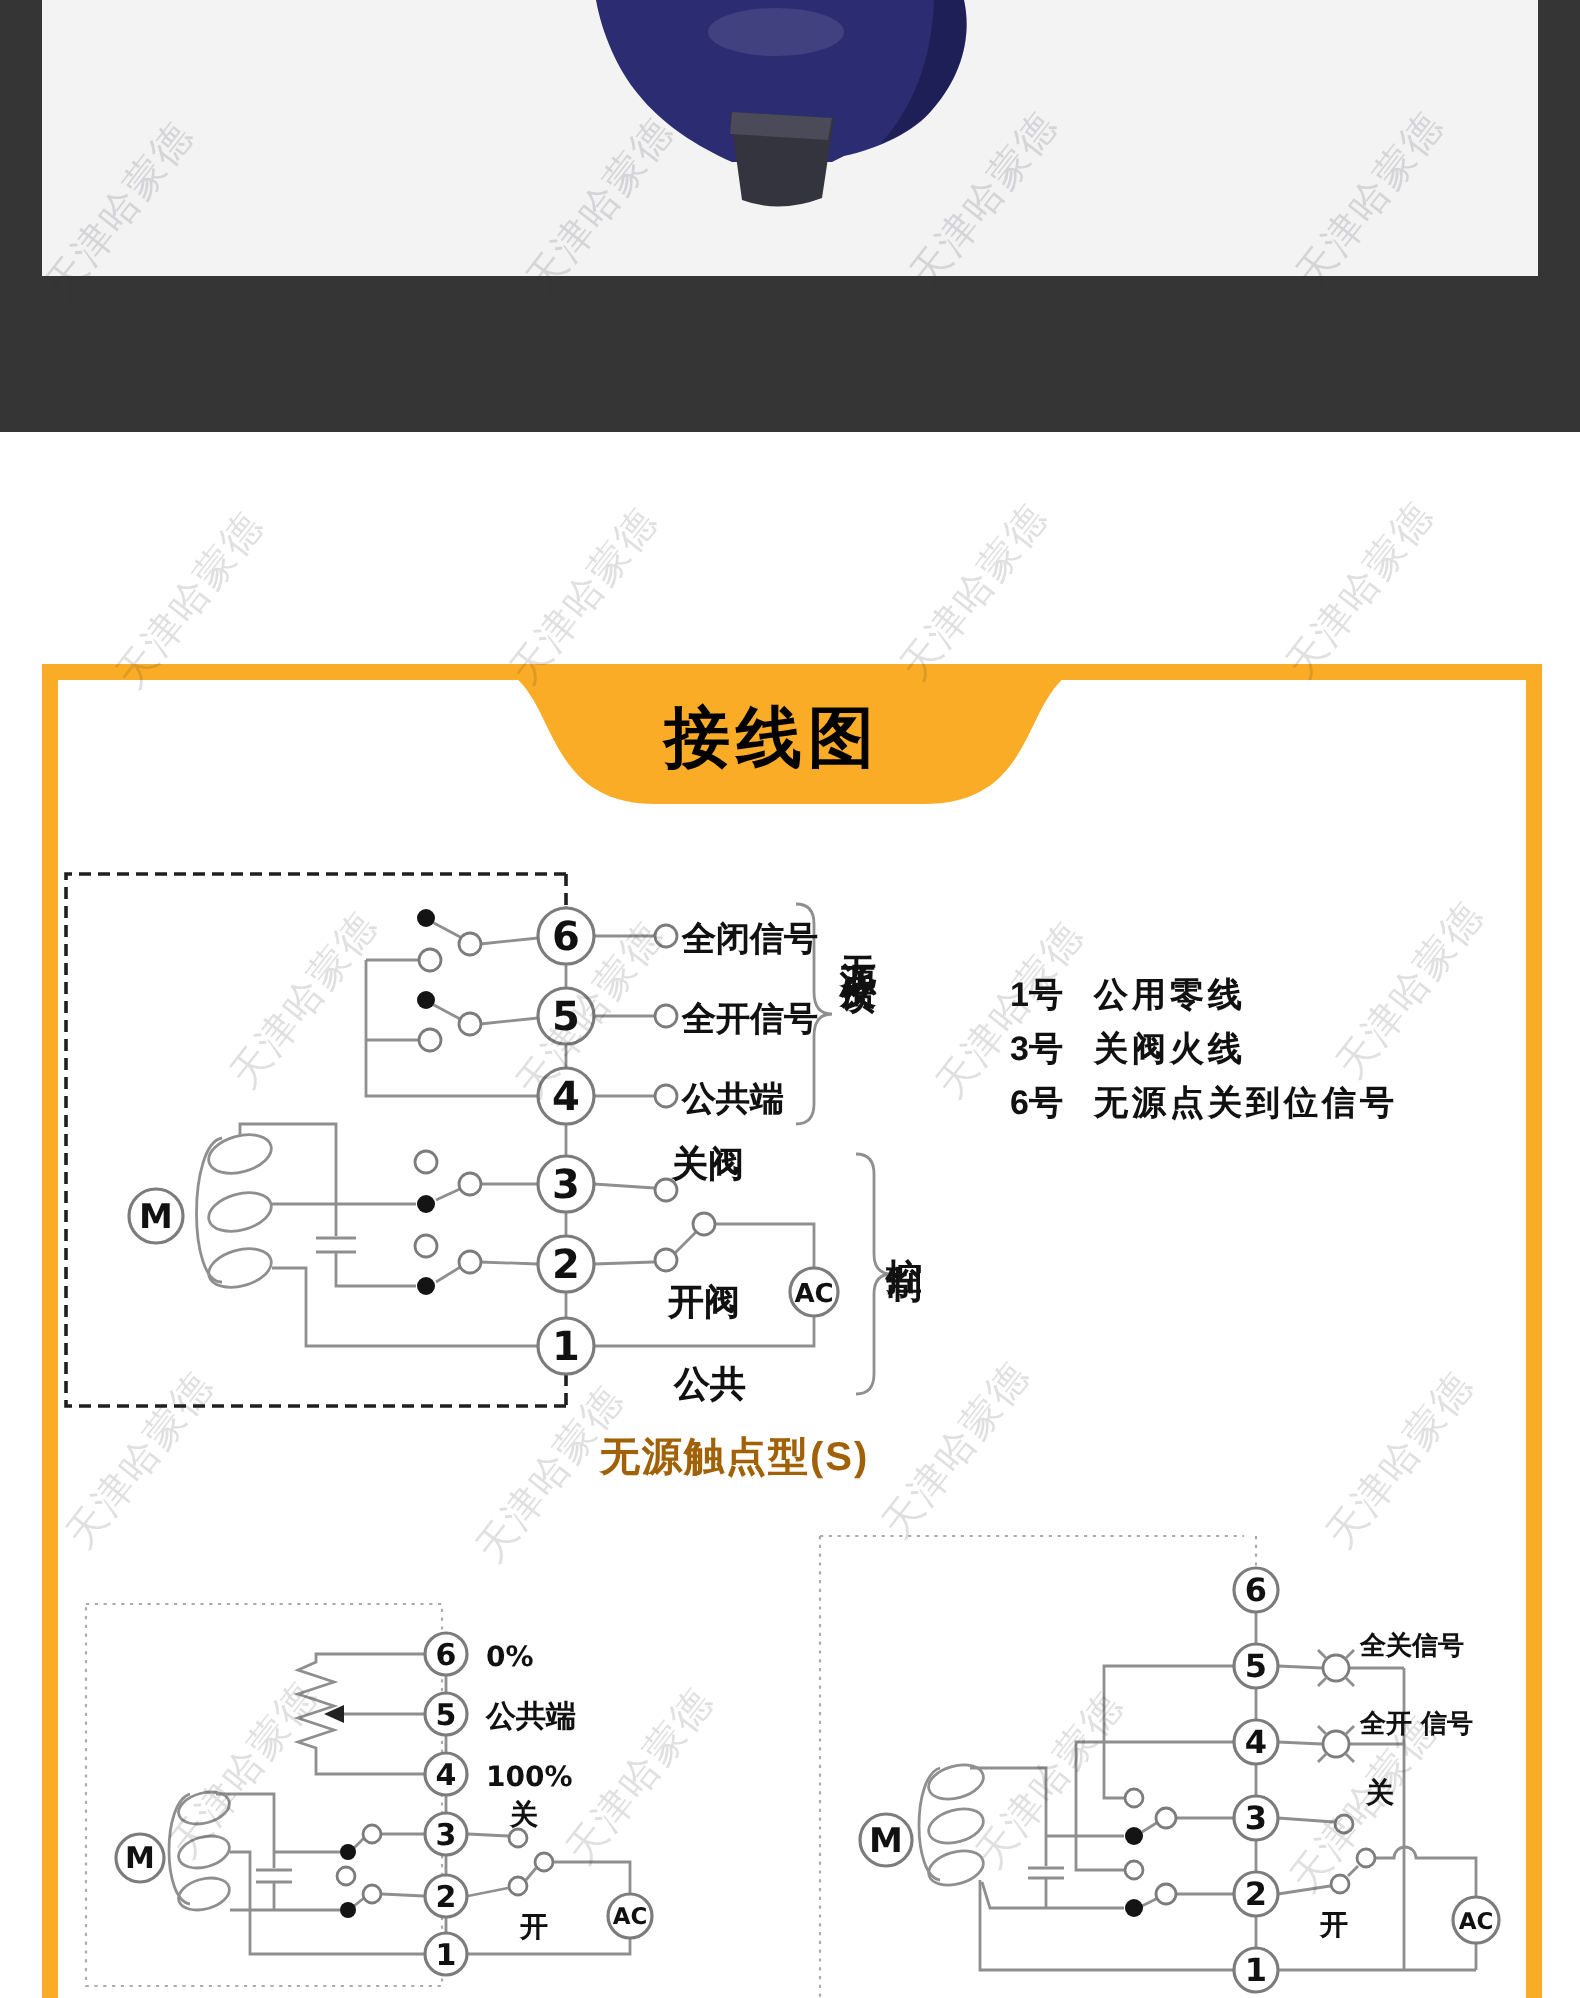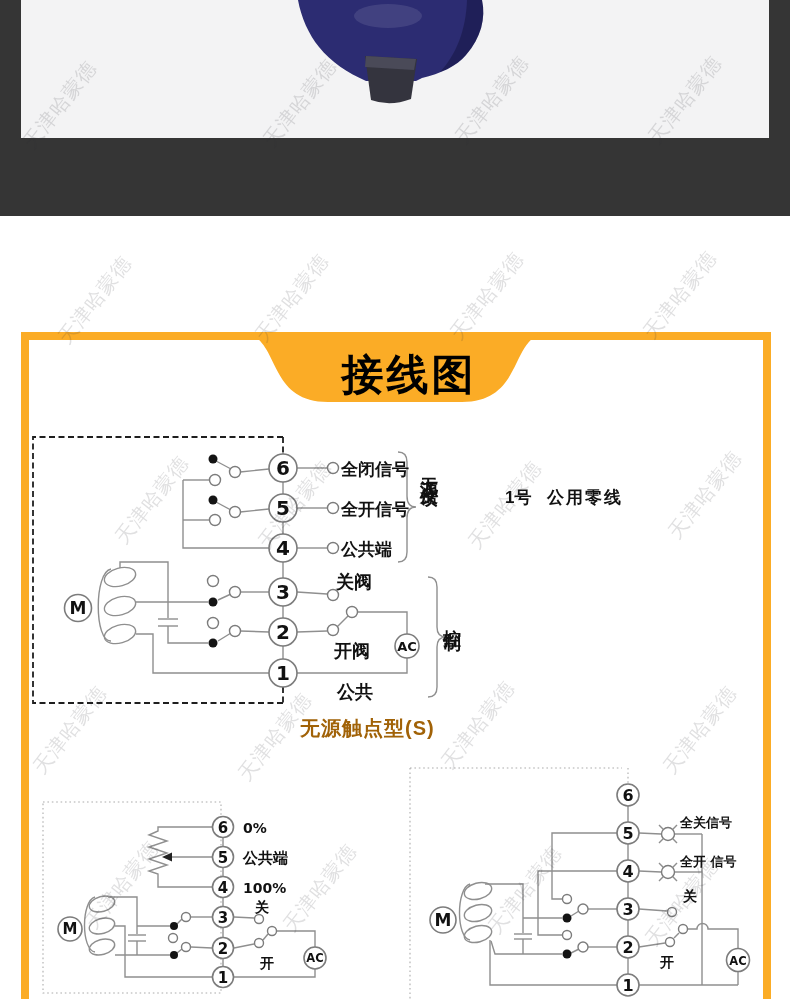--- a/index.html
+++ b/index.html
@@ -6,22 +6,22 @@
   .page{position:relative;width:790px;height:999px;overflow:hidden;background:#fff;
         font-family:"Liberation Sans","DejaVu Sans",sans-serif;}
   
   .top-block{position:absolute;left:0;top:0;width:790px;height:216px;}
   .photo-area{position:absolute;left:21px;top:0;width:748px;height:138px;}
   .product-svg{position:absolute;left:249px;top:0;width:250px;height:115px;}
   
   .wiring-box{position:absolute;left:21px;top:332px;width:750px;height:667px;
               border:8px solid #FBAC26;border-bottom:none;box-sizing:border-box;background:#fff;z-index:1;}
   .tab-svg{position:absolute;left:240px;top:332px;width:310px;height:76px;z-index:3;}
-  .tab-title{position:absolute;left:254px;top:347px;width:310px;text-align:center;z-index:4;
-             font-size:42px;font-weight:bold;color:#000;letter-spacing:3px;}
+  .tab-title{position:absolute;left:231px;top:347px;width:310px;text-align:center;z-index:4;
+             font-size:33px;font-weight:bold;color:#000;letter-spacing:3px;}
   
   .diagram-svg{position:absolute;left:21px;top:332px;width:750px;height:667px;z-index:2;}
   .wire{stroke:#8f8f8f;stroke-width:1.4;fill:none;}
   .dash{stroke:#1f1f1f;stroke-width:1.8;fill:none;stroke-dasharray:6 3.5;}
   .dots{stroke:#ababab;stroke-width:1.1;fill:none;stroke-dasharray:1.6 2.8;}
   .node{fill:#fff;stroke:#7c7c7c;stroke-width:1.6;}
   .contact{fill:#fff;stroke:#7c7c7c;stroke-width:1.4;}
   .dotc{fill:#141414;stroke:none;}
   .diagram-svg text{font-family:"DejaVu Sans","Liberation Sans",sans-serif;fill:#111;}
   .tnum{font-size:20px;font-weight:bold;text-anchor:middle;}
@@ -333,20 +333,22 @@
     </g>
   </svg>
 
   <div class="vtext" style="left:417px;top:463px;">无源反馈</div>
   <div class="vtext" style="left:440px;top:614px;">控制</div>
 
   <div class="caption">无源触点型(S)</div>
 
   <div class="notes">
     <div class="note-row"><span class="note-no">1号</span><span class="note-desc">公用零线</span></div>
+    <div class="note-row"><span class="note-no">3号</span><span class="note-desc">关阀火线</span></div>
+    <div class="note-row"><span class="note-no">6号</span><span class="note-desc">无源点关到位信号</span></div>
   </div>
 
   <div class="wm-layer">
       <span class="wm" style="left: 60px; top: 105px;">天津哈蒙德</span>
       <span class="wm" style="left: 300px; top: 103px;">天津哈蒙德</span>
       <span class="wm" style="left: 492px; top: 100px;">天津哈蒙德</span>
       <span class="wm" style="left: 685px; top: 100px;">天津哈蒙德</span>
       <span class="wm" style="left: 95px; top: 300px;">天津哈蒙德</span>
       <span class="wm" style="left: 292px; top: 298px;">天津哈蒙德</span>
       <span class="wm" style="left: 487px; top: 296px;">天津哈蒙德</span>

